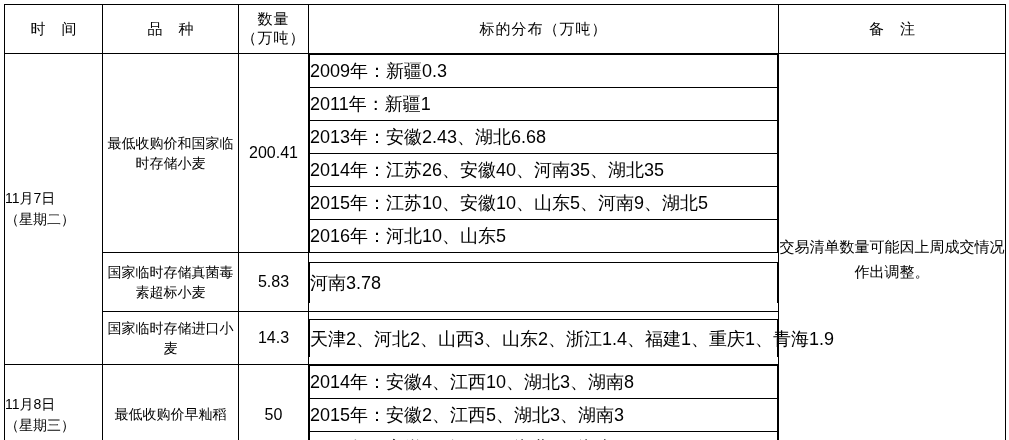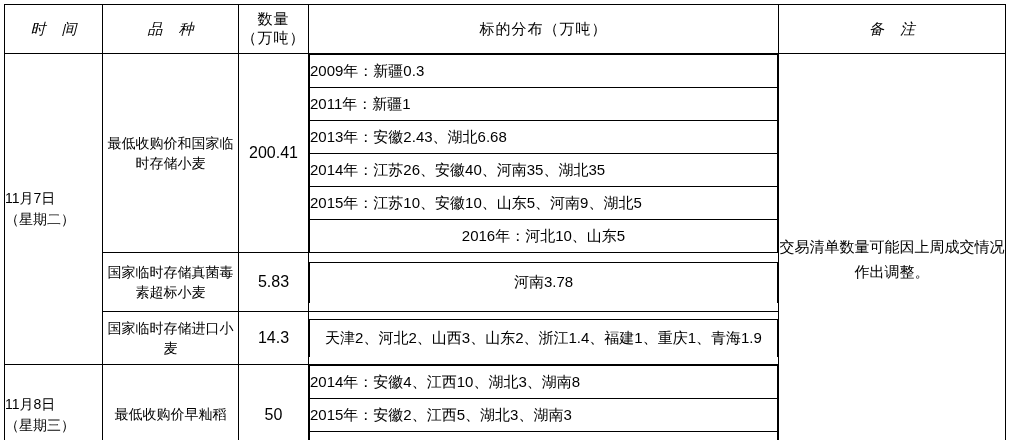--- a/index.html
+++ b/index.html
@@ -36,21 +36,20 @@
     font-size: 15px;
     height: 48px;
     letter-spacing: 1px;
   }
   .hdr .two-line {
     line-height: 1.25;
   }
   .spaced {
     letter-spacing: 6px;
     padding-left: 6px;
-    font-style: italic;
   }
   .cell-date {
     font-size: 14px;
     line-height: 1.5;
   }
   .cell-variety {
     text-align: center;
     font-size: 14px;
     line-height: 1.45;
     padding: 4px 6px;
@@ -69,28 +68,27 @@
   
   .dist {
     border-collapse: collapse;
     table-layout: fixed;
     width: 100%;
   }
   .dist td {
     border: 0;
     border-bottom: 1px solid #000000;
     height: 32px;
-    font-size: 15px;
+    font-size: 18px;
     text-align: left;
     padding: 0 0 0 6px;
     white-space: nowrap;
   }
   .dist tr:last-child td {
     border-bottom: 0;
-    text-align: center;
   }
   .col-time  { width: 98px; }
   .col-var   { width: 136px; }
   .col-qty   { width: 70px; }
   .col-dist  { width: 470px; }
   .col-rem   { width: 227px; }
   .dist-holder { padding: 0; }
 </style>
 </head>
 <body>

